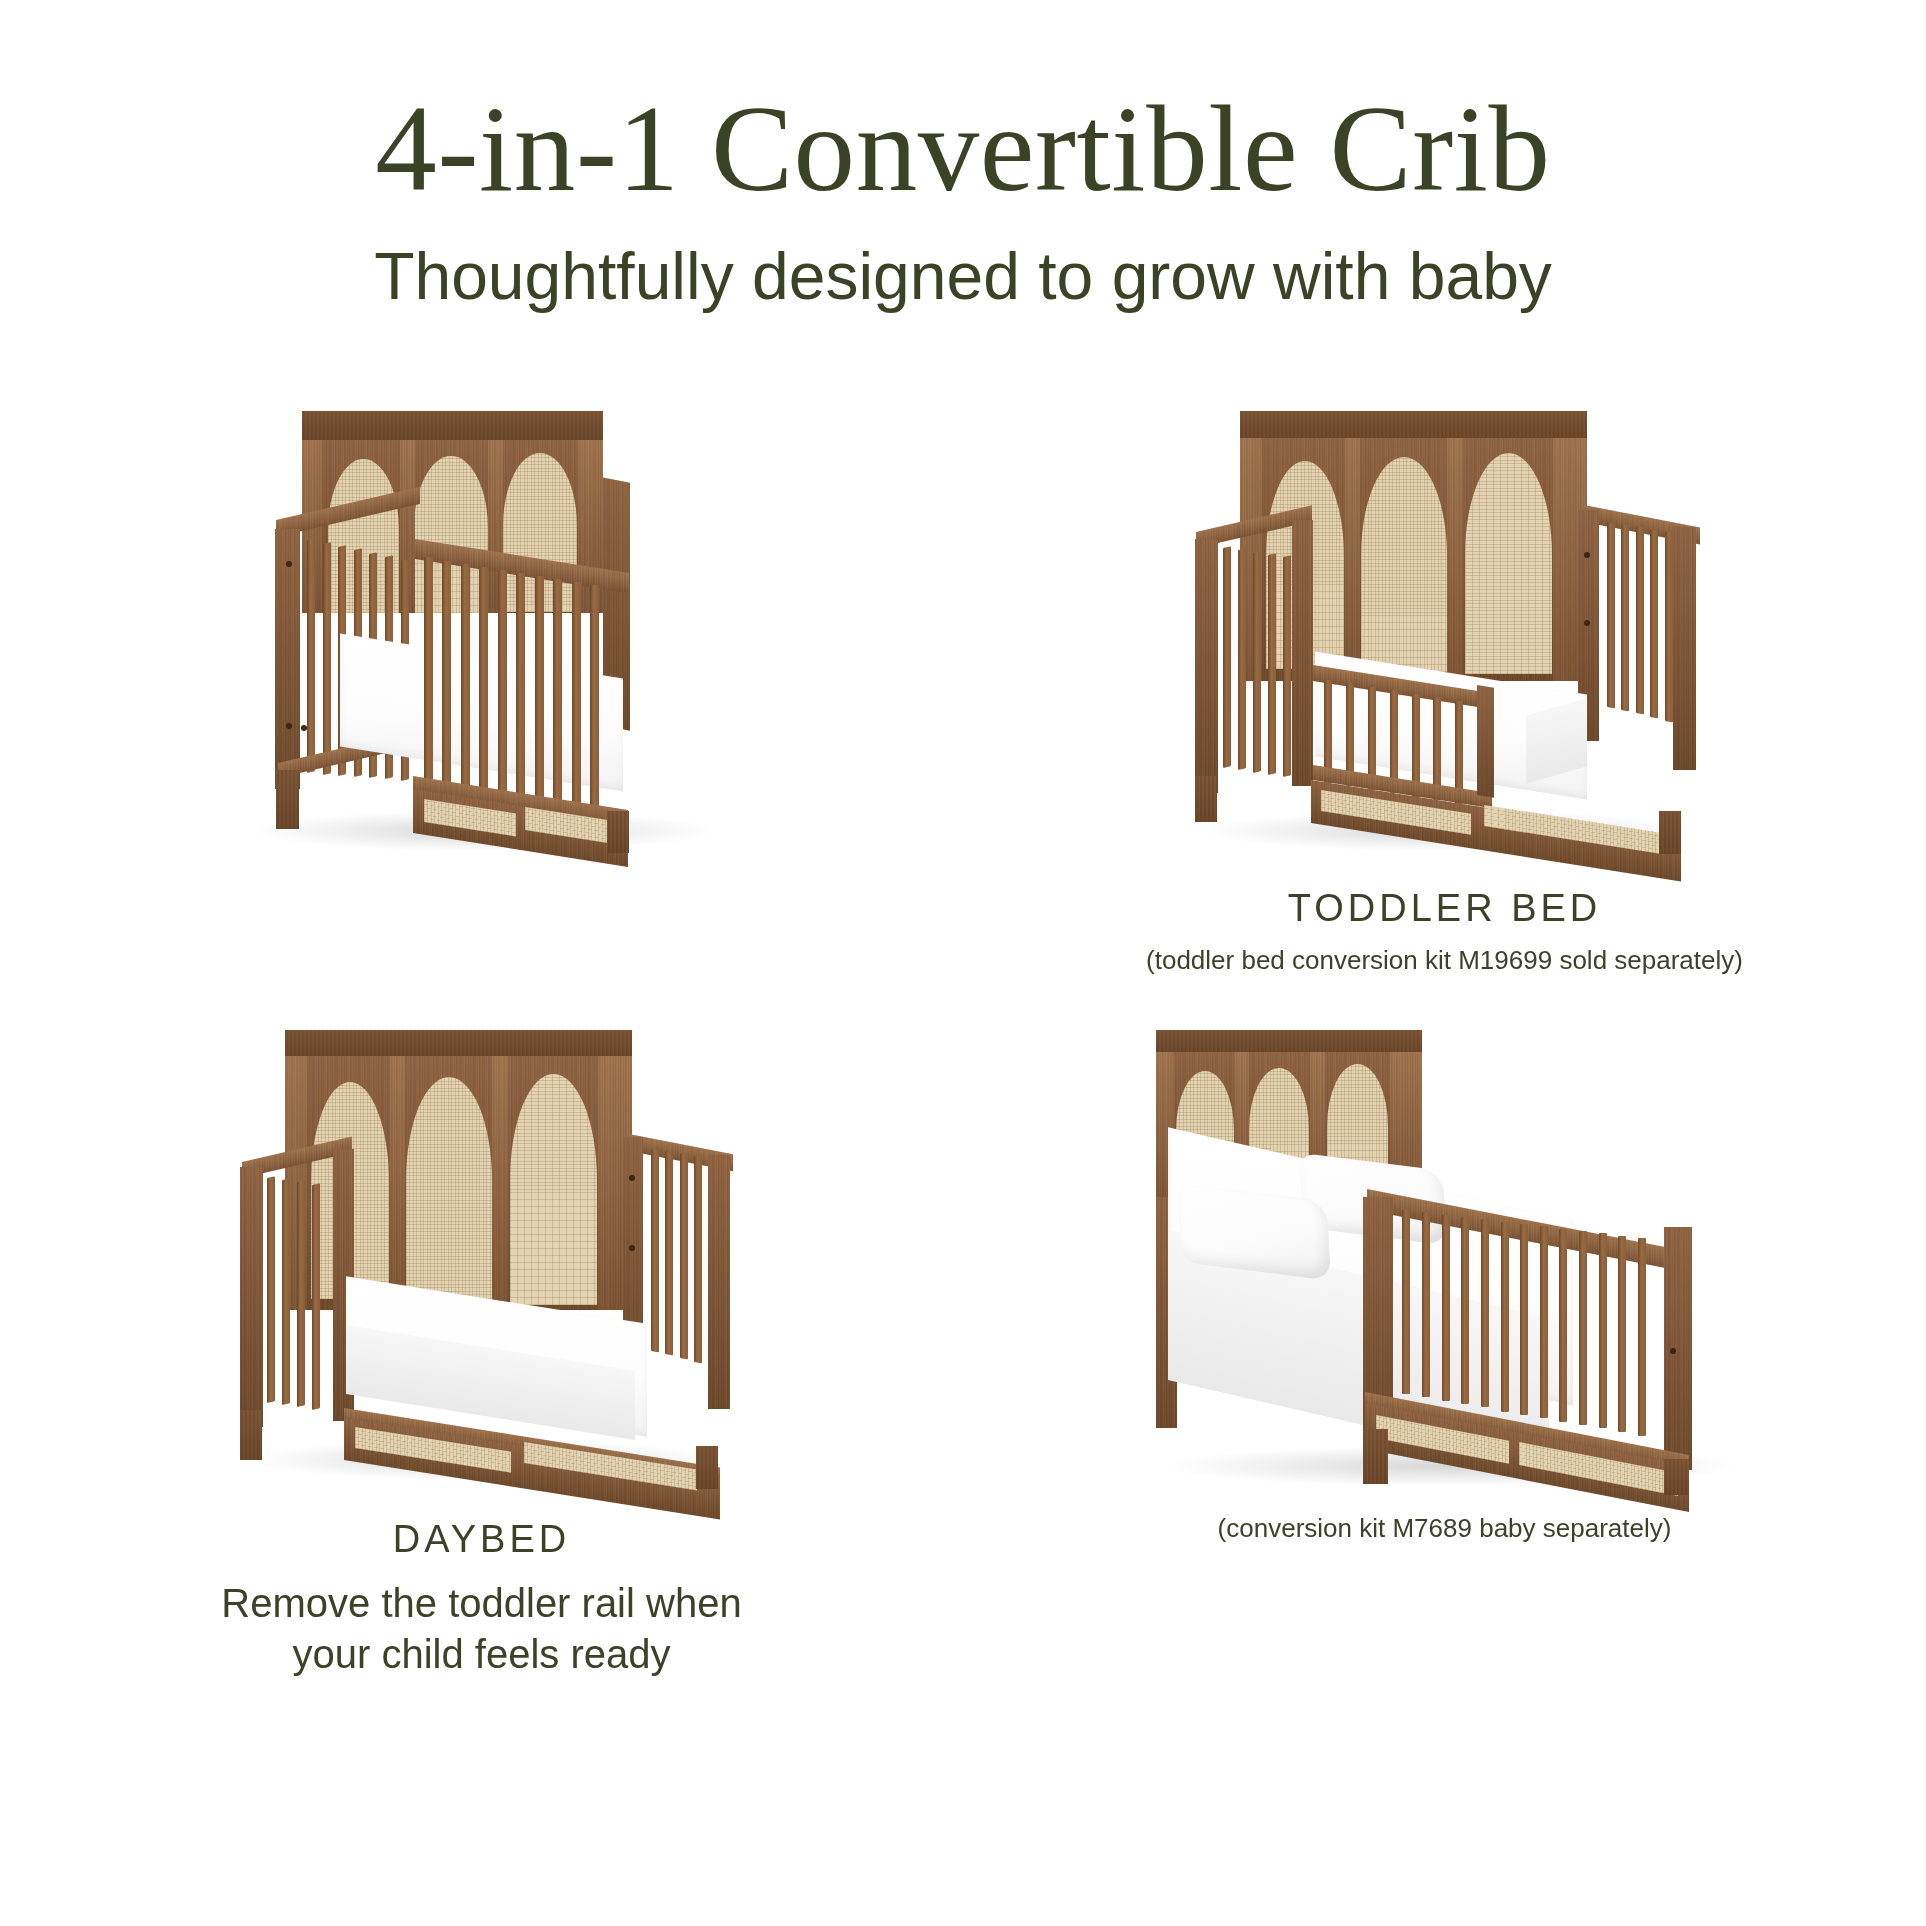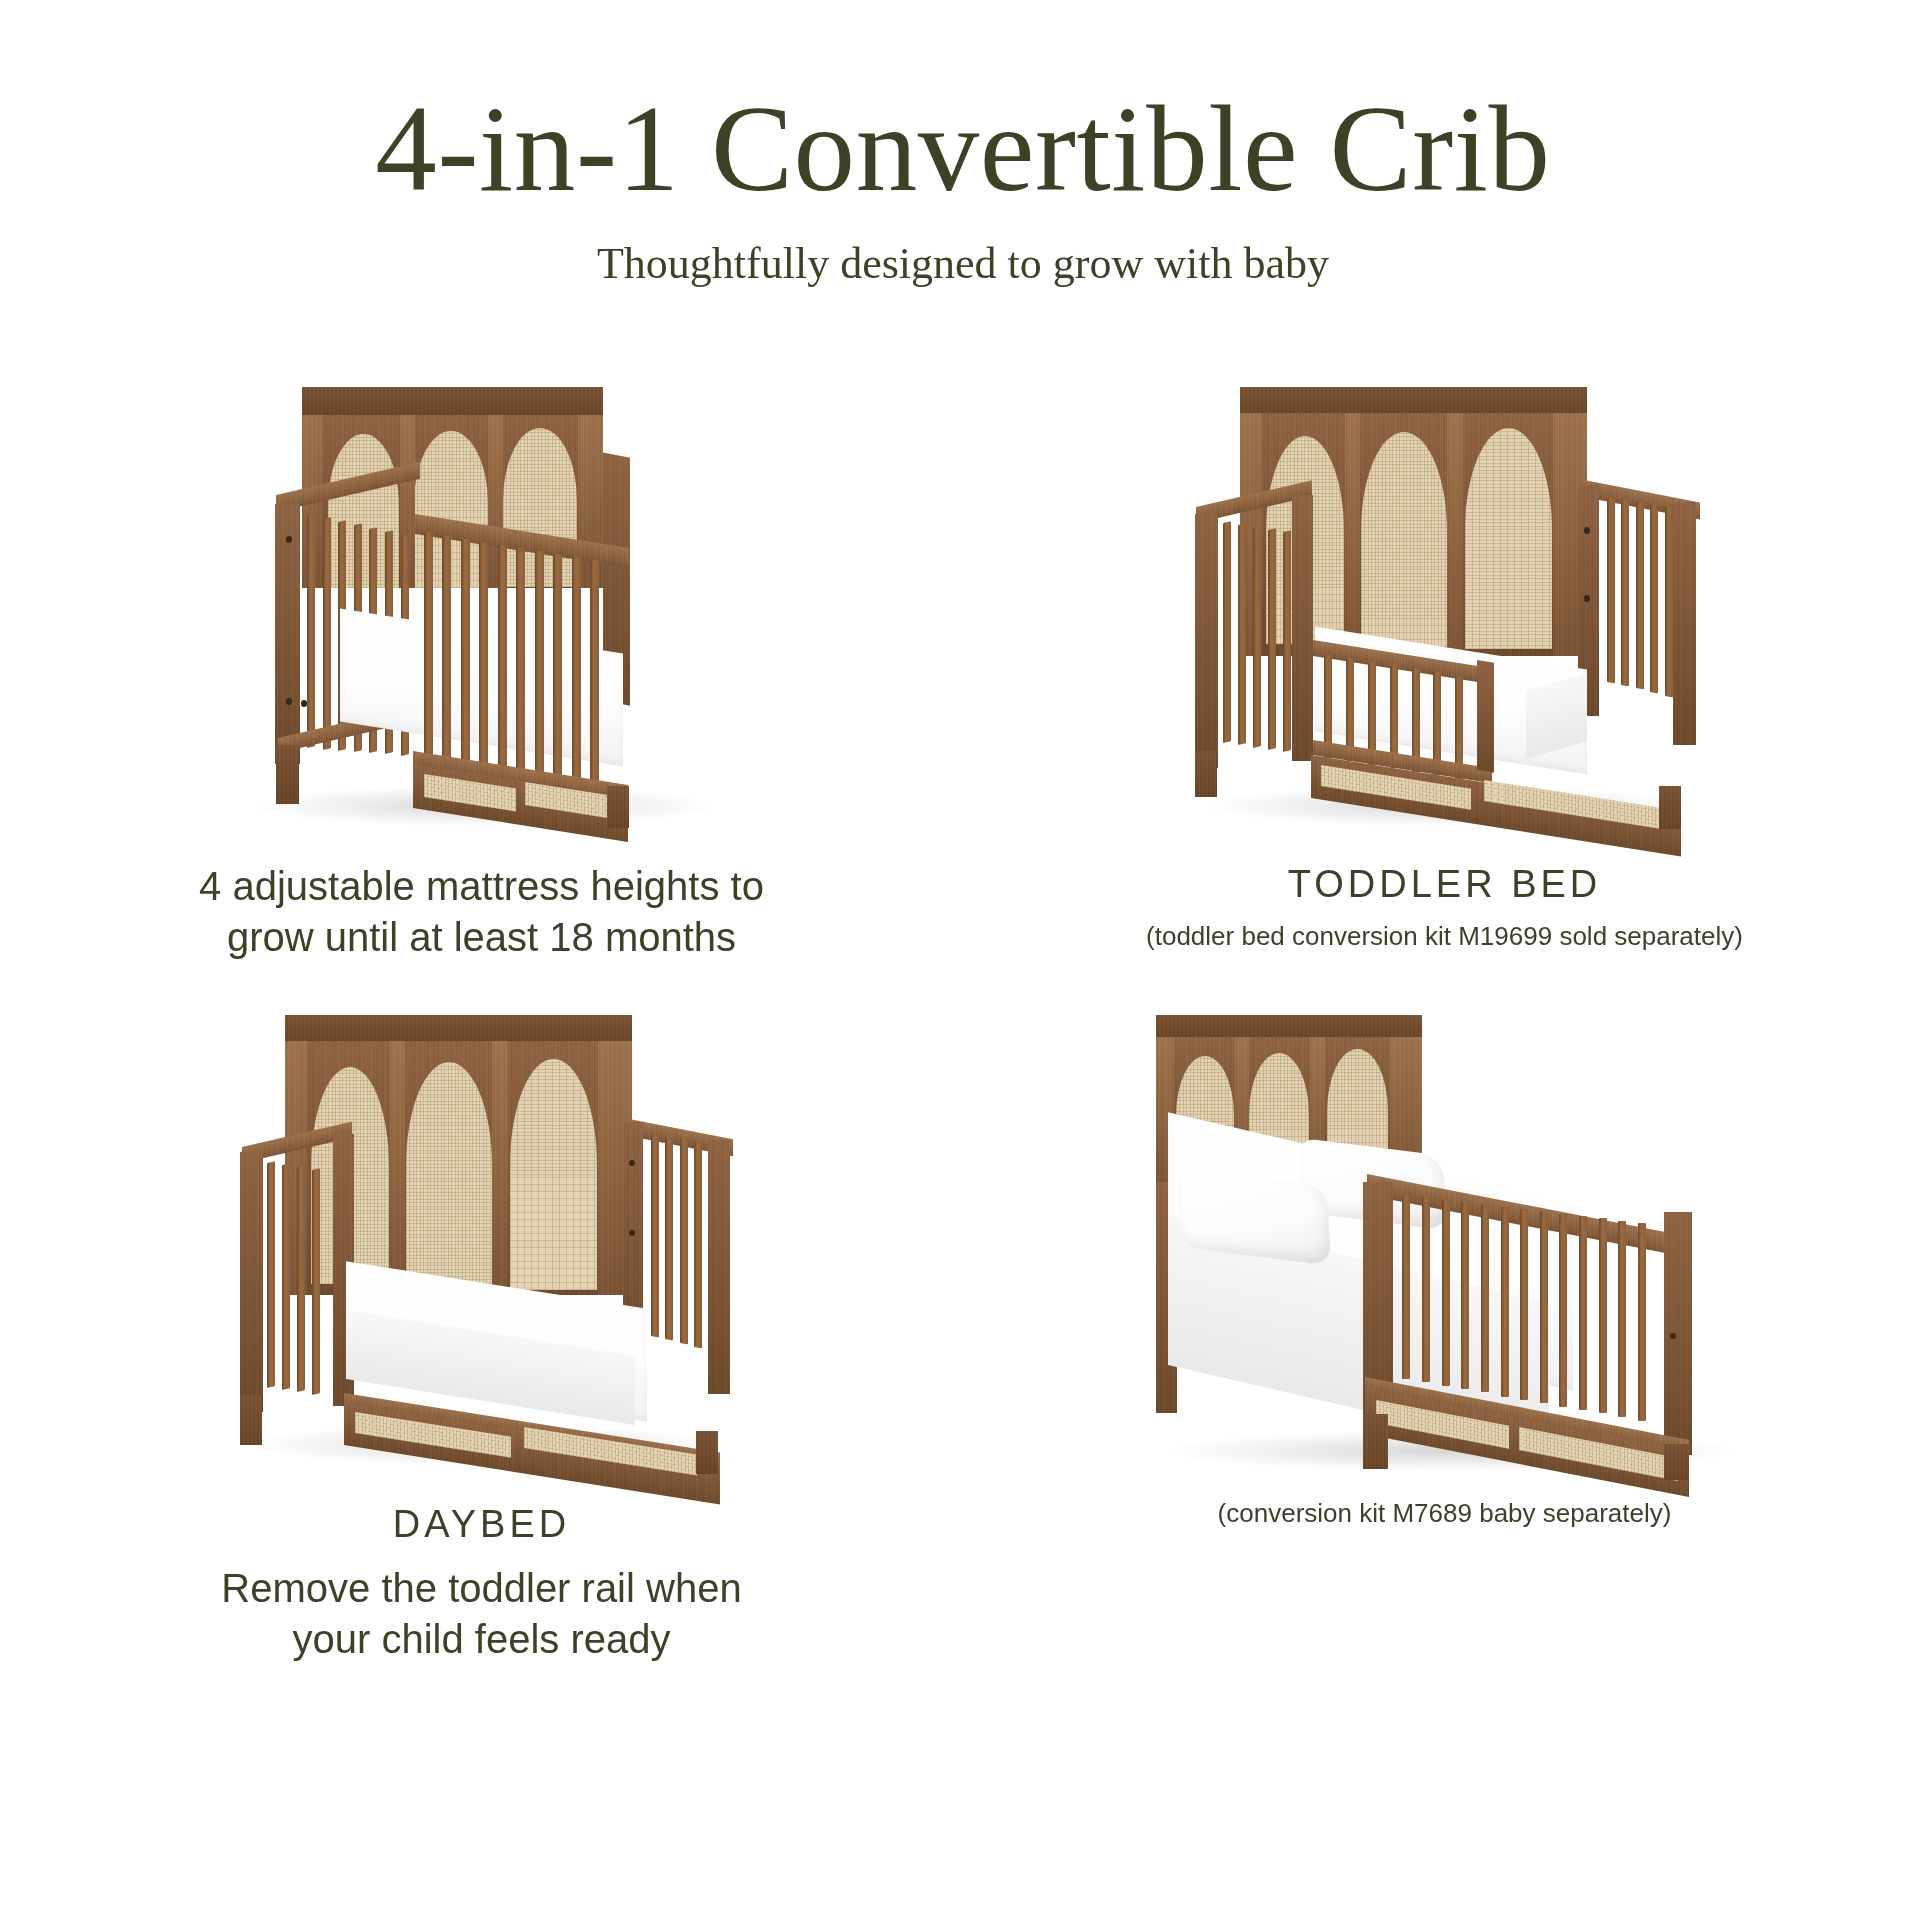--- a/index.html
+++ b/index.html
@@ -26,22 +26,22 @@
   }
   .page-title {
     font-family: "Liberation Serif", serif;
     font-size: 123px;
     line-height: 1.0;
     letter-spacing: 0.6px;
     color: #3b4226;
     font-weight: 400;
   }
   .page-subtitle {
-    font-family: Liberation Serif, serif;
-    font-size: 44px;
+    font-family: Liberation Sans, sans-serif;
+    font-size: 66px;
     line-height: 1.1;
     margin-top: 30px;
     color: #3b4226;
     font-weight: 400;
   }
 
   
   .grid {
     width: 1926px;
     display: flex;
@@ -233,22 +233,20 @@
         <div class="slat" style="left:357px;top:179px;height:242px;"></div>
 
         <div class="wood lite" style="left:180px;top:370px;width:215px;height:17.3px;transform:skewY(9deg);transform-origin:left top;"></div>
         <div class="wood" style="left:180px;top:383px;width:215px;height:44px;transform:skewY(9deg);transform-origin:left top;"></div>
         <div class="cane" style="left:191px;top:393px;width:92px;height:23px;transform:skewY(9deg);transform-origin:left top;"></div>
         <div class="cane" style="left:292px;top:401px;width:92px;height:23px;transform:skewY(9deg);transform-origin:left top;"></div>
         <div class="wood dark" style="left:374px;top:405px;width:22px;height:42px;"></div>
       </div>
     </div>
     <div class="caption">
-      <div class="cap-body">4 adjustable mattress heights to
-grow until at least 18 months</div>
 
     </div>
   </div>
 
   <div class="cell">
     <div class="figure-wrap">
       <div class="scene" style="width:520px;height:462px;">
 
         <div class="shadow-ground" style="left:23px;top:405px;width:480px;height:40px;"></div>
 

